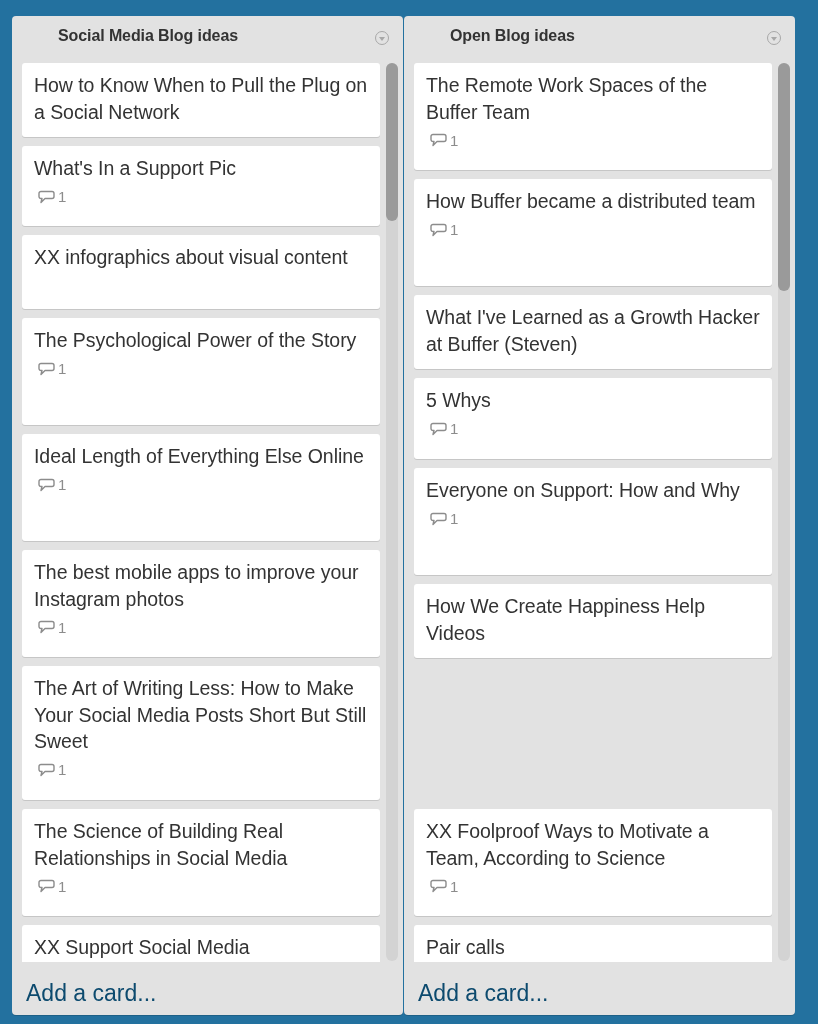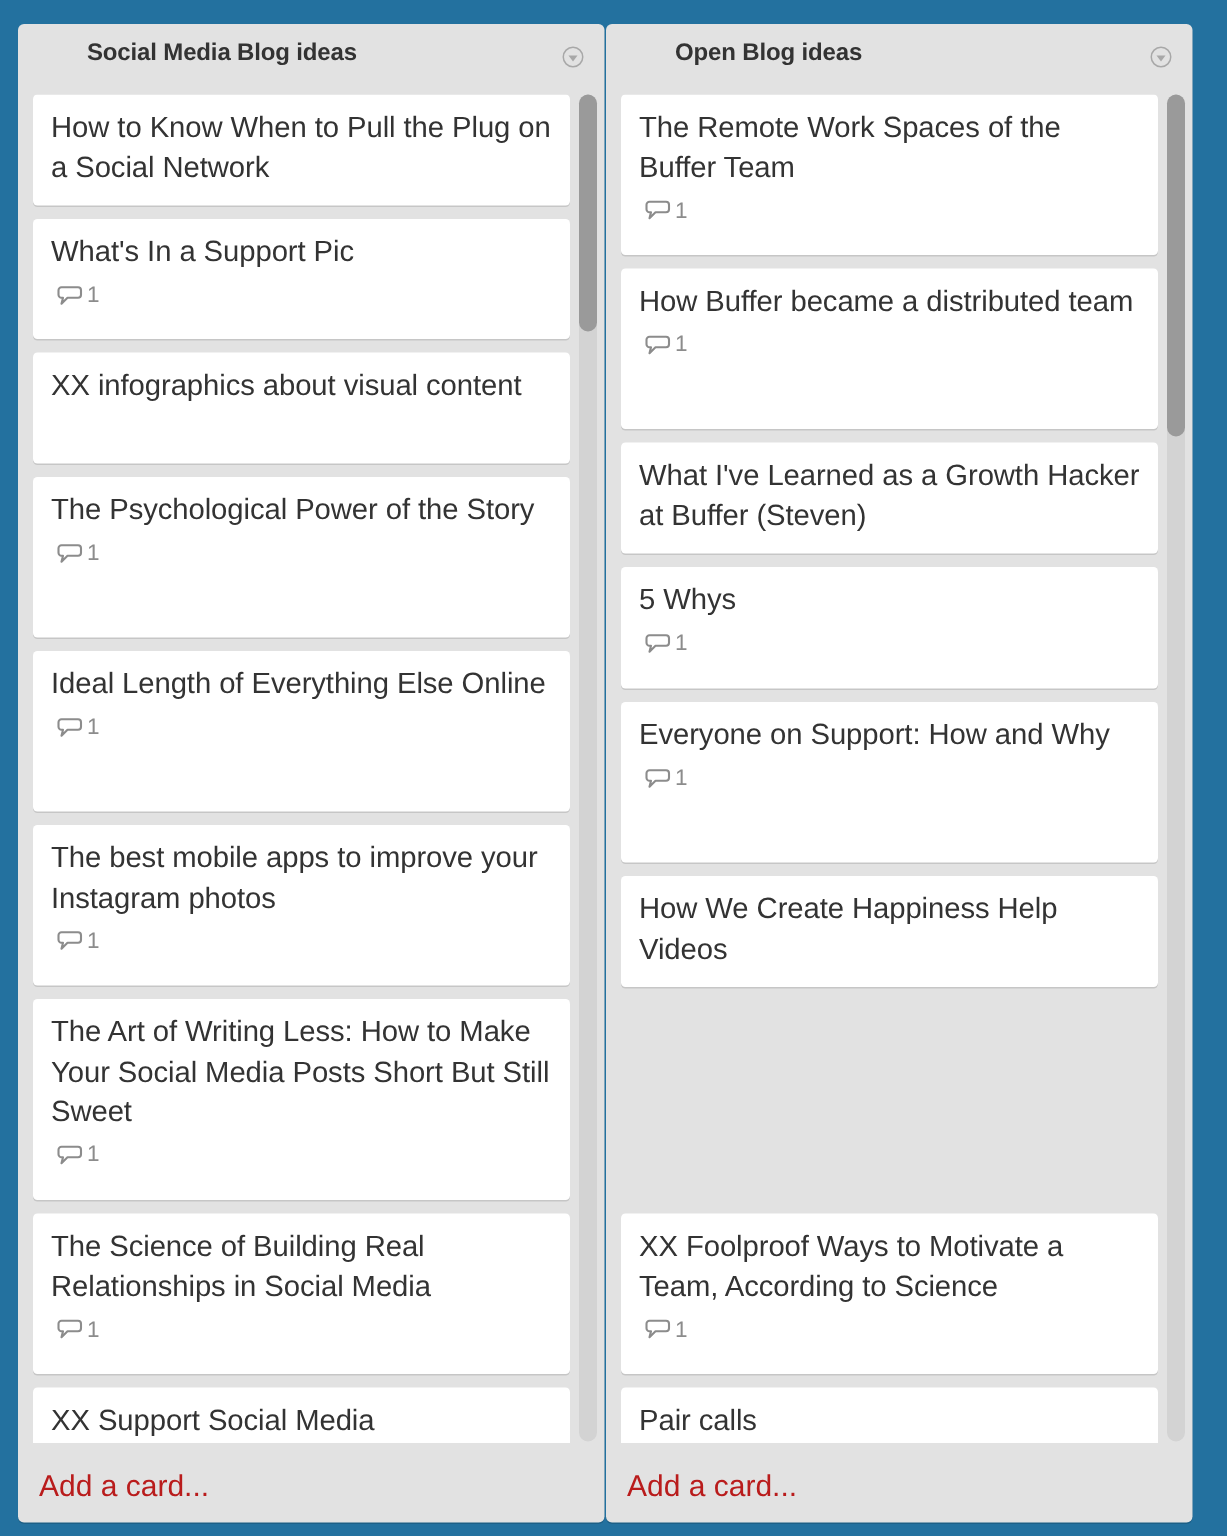--- a/index.html
+++ b/index.html
@@ -55,21 +55,21 @@
     position: absolute; top: 47px; width: 12px; height: 898px;
     background: #d3d3d3; border-radius: 6px;
   }
   .l1 .scroll-track, .l2 .scroll-track { left: 374px; }
   .scroll-thumb {
     position: absolute; left: 0; top: 0; width: 12px;
     background: #9a9a9a; border-radius: 6px; cursor: pointer;
   }
   .add-card {
     position: absolute; left: 14px; top: 964px;
-    font-size: 20px; color: #b91c1c; cursor: pointer;
+    font-size: 23px; color: #0c4a6e; cursor: pointer;
   }
 </style>
 </head>
 <body>
 
 <div class="list l1">
   <div class="list-header">Social Media Blog ideas</div>
   <div class="list-menu"></div>
 
   <div class="cards">

